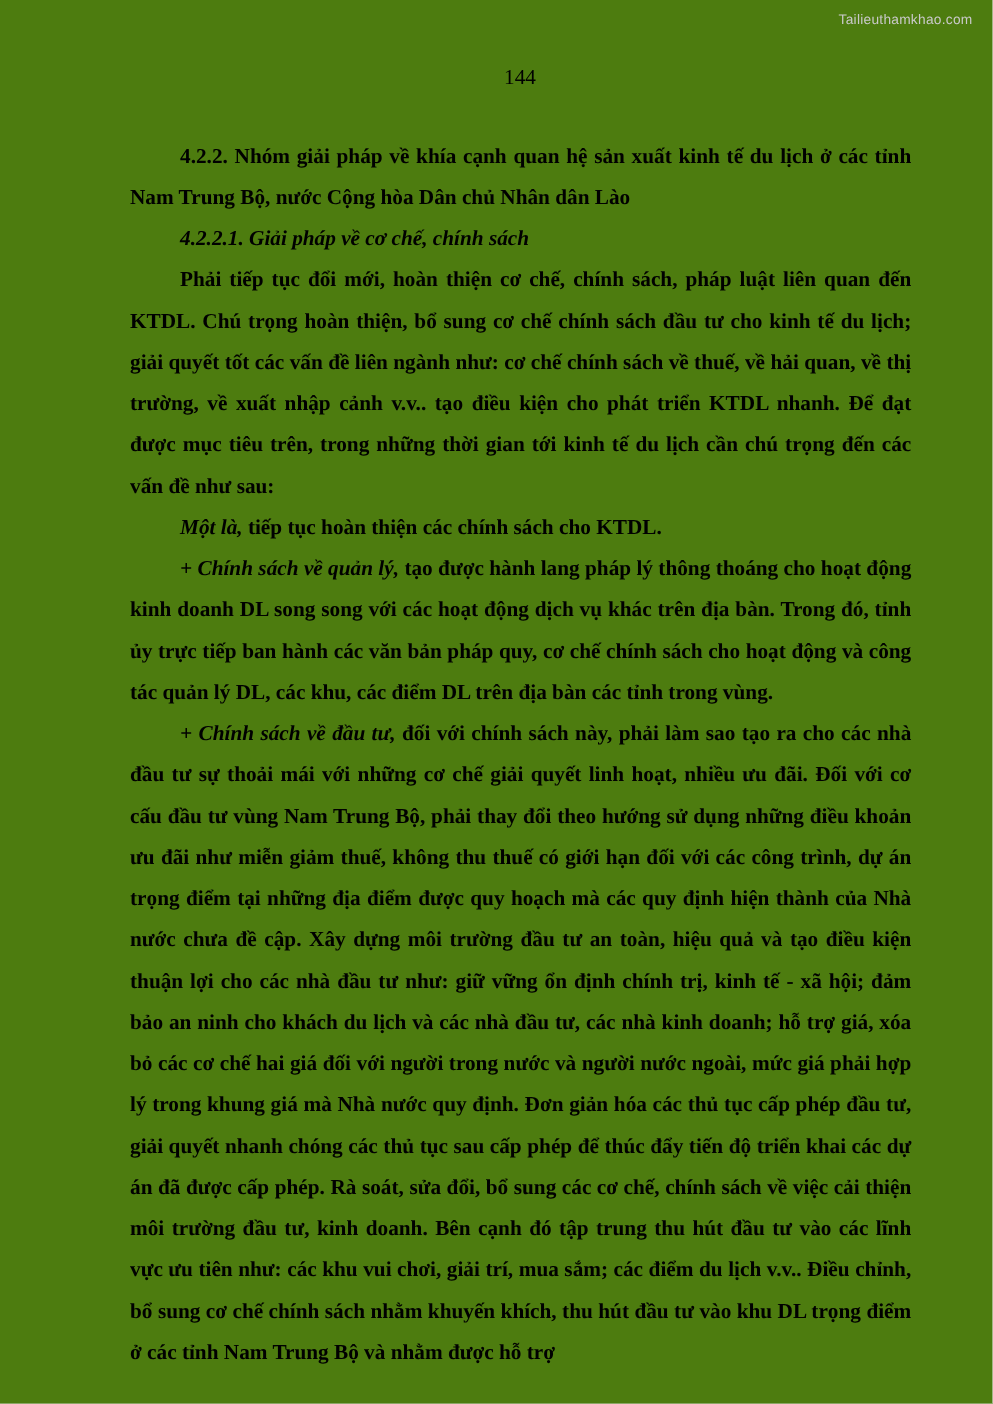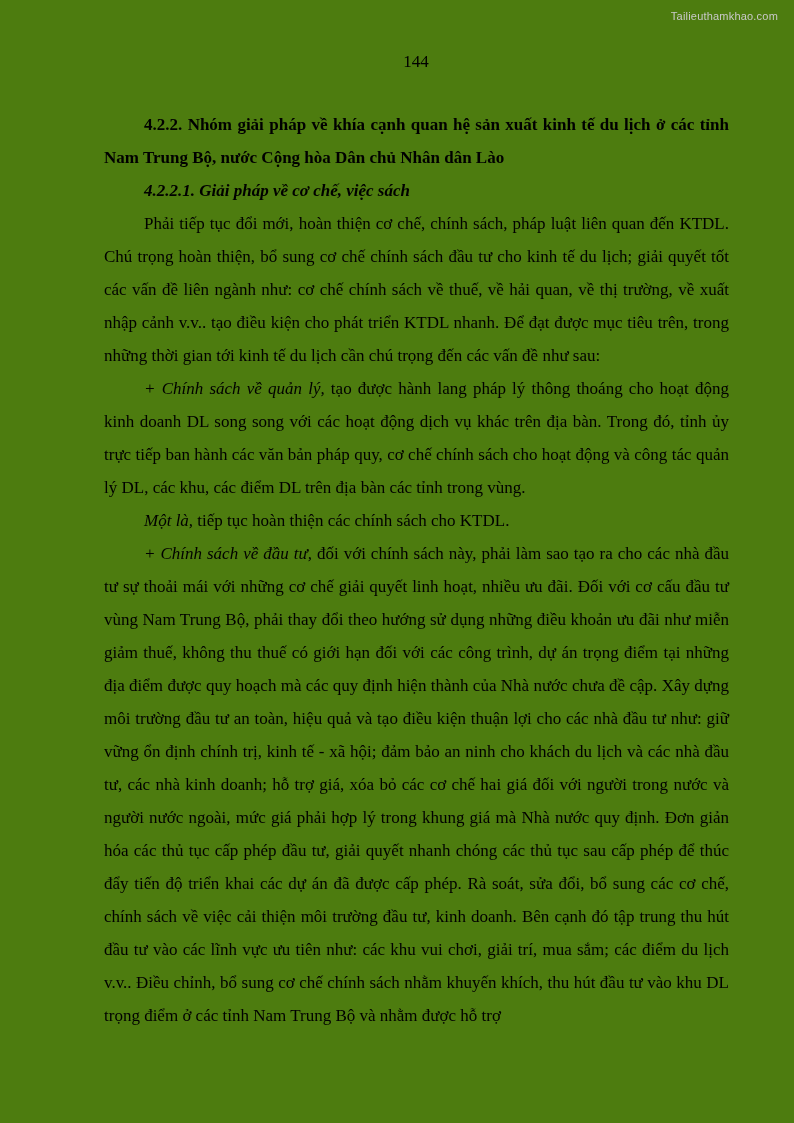--- a/index.html
+++ b/index.html
@@ -45,20 +45,21 @@
   }
   p {
     margin: 0 0 0 0;
     font-size: 17px;
     line-height: 33px;
     text-align: justify;
     text-justify: inter-word;
   }
   .indent {
     text-indent: 40px;
+    font-weight: bold;
   }
   .heading {
     font-weight: bold;
     text-indent: 40px;
     text-align: justify;
   }
   .subheading {
     font-weight: bold;
     font-style: italic;
     text-indent: 40px;
@@ -72,24 +73,24 @@
 <div class="page">
 
   <div class="watermark">Tailieuthamkhao.com</div>
 
   <div class="page-number">144</div>
 
   <div class="content">
 
     <p class="heading">4.2.2. Nhóm giải pháp về khía cạnh quan hệ sản xuất kinh tế du lịch ở các tỉnh Nam Trung Bộ, nước Cộng hòa Dân chủ Nhân dân Lào</p>
 
-    <p class="subheading">4.2.2.1. Giải pháp về cơ chế, việc sách</p>
+    <p class="subheading">4.2.2.1. Giải pháp về cơ chế, chính sách</p>
 
     <p class="indent">Phải tiếp tục đổi mới, hoàn thiện cơ chế, chính sách, pháp luật liên quan đến KTDL. Chú trọng hoàn thiện, bổ sung cơ chế chính sách đầu tư cho kinh tế du lịch; giải quyết tốt các vấn đề liên ngành như: cơ chế chính sách về thuế, về hải quan, về thị trường, về xuất nhập cảnh v.v.. tạo điều kiện cho phát triển KTDL nhanh. Để đạt được mục tiêu trên, trong những thời gian tới kinh tế du lịch cần chú trọng đến các vấn đề như sau:</p>
 
+    <p class="indent"><span class="it">Một là,</span><span> tiếp tục hoàn thiện các chính sách cho KTDL.</span></p>
+
     <p class="indent"><span class="it">+ Chính sách về quản lý,</span><span> tạo được hành lang pháp lý thông thoáng cho hoạt động kinh doanh DL song song với các hoạt động dịch vụ khác trên địa bàn. Trong đó, tỉnh ủy trực tiếp ban hành các văn bản pháp quy, cơ chế chính sách cho hoạt động và công tác quản lý DL, các khu, các điểm DL trên địa bàn các tỉnh trong vùng.</span></p>
-
-    <p class="indent"><span class="it">Một là,</span><span> tiếp tục hoàn thiện các chính sách cho KTDL.</span></p>
 
     <p class="indent"><span class="it">+ Chính sách về đầu tư,</span><span> đối với chính sách này, phải làm sao tạo ra cho các nhà đầu tư sự thoải mái với những cơ chế giải quyết linh hoạt, nhiều ưu đãi. Đối với cơ cấu đầu tư vùng Nam Trung Bộ, phải thay đổi theo hướng sử dụng những điều khoản ưu đãi như miễn giảm thuế, không thu thuế có giới hạn đối với các công trình, dự án trọng điểm tại những địa điểm được quy hoạch mà các quy định hiện thành của Nhà nước chưa đề cập. Xây dựng môi trường đầu tư an toàn, hiệu quả và tạo điều kiện thuận lợi cho các nhà đầu tư như: giữ vững ổn định chính trị, kinh tế - xã hội; đảm bảo an ninh cho khách du lịch và các nhà đầu tư, các nhà kinh doanh; hỗ trợ giá, xóa bỏ các cơ chế hai giá đối với người trong nước và người nước ngoài, mức giá phải hợp lý trong khung giá mà Nhà nước quy định. Đơn giản hóa các thủ tục cấp phép đầu tư, giải quyết nhanh chóng các thủ tục sau cấp phép để thúc đẩy tiến độ triển khai các dự án đã được cấp phép. Rà soát, sửa đổi, bổ sung các cơ chế, chính sách về việc cải thiện môi trường đầu tư, kinh doanh. Bên cạnh đó tập trung thu hút đầu tư vào các lĩnh vực ưu tiên như: các khu vui chơi, giải trí, mua sắm; các điểm du lịch v.v.. Điều chỉnh, bổ sung cơ chế chính sách nhằm khuyến khích, thu hút đầu tư vào khu DL trọng điểm ở các tỉnh Nam Trung Bộ và nhằm được hỗ trợ</span></p>
 
   </div>
 </div>
 
 </body></html>

